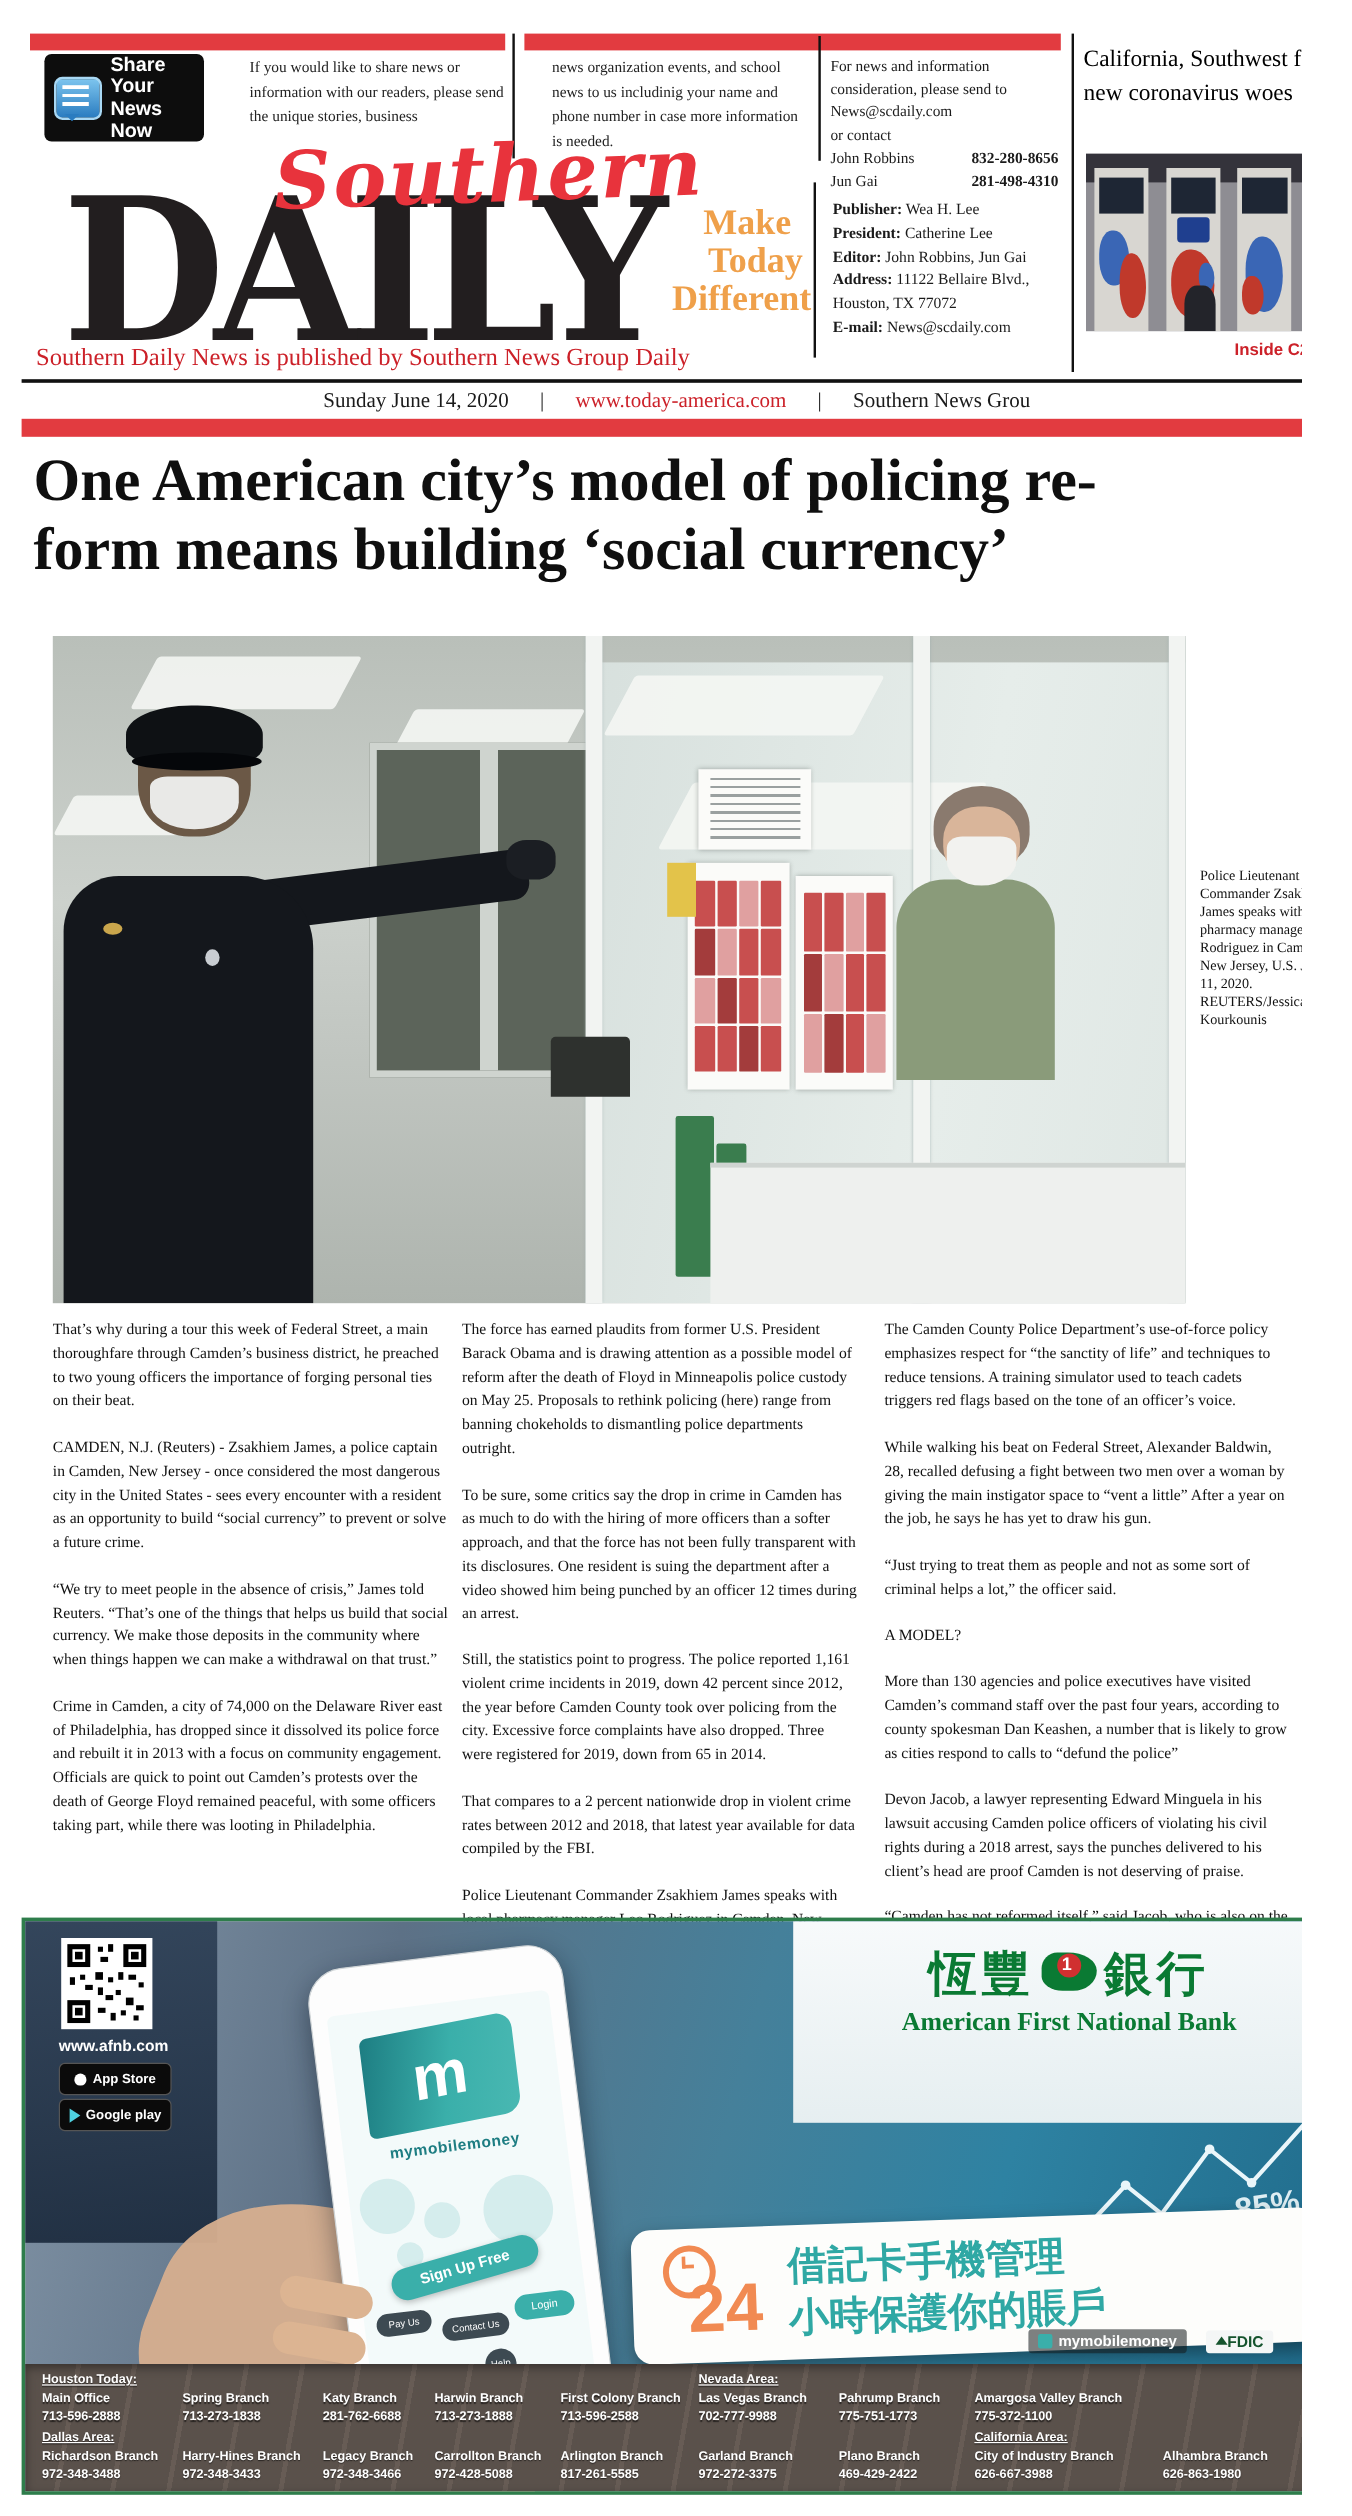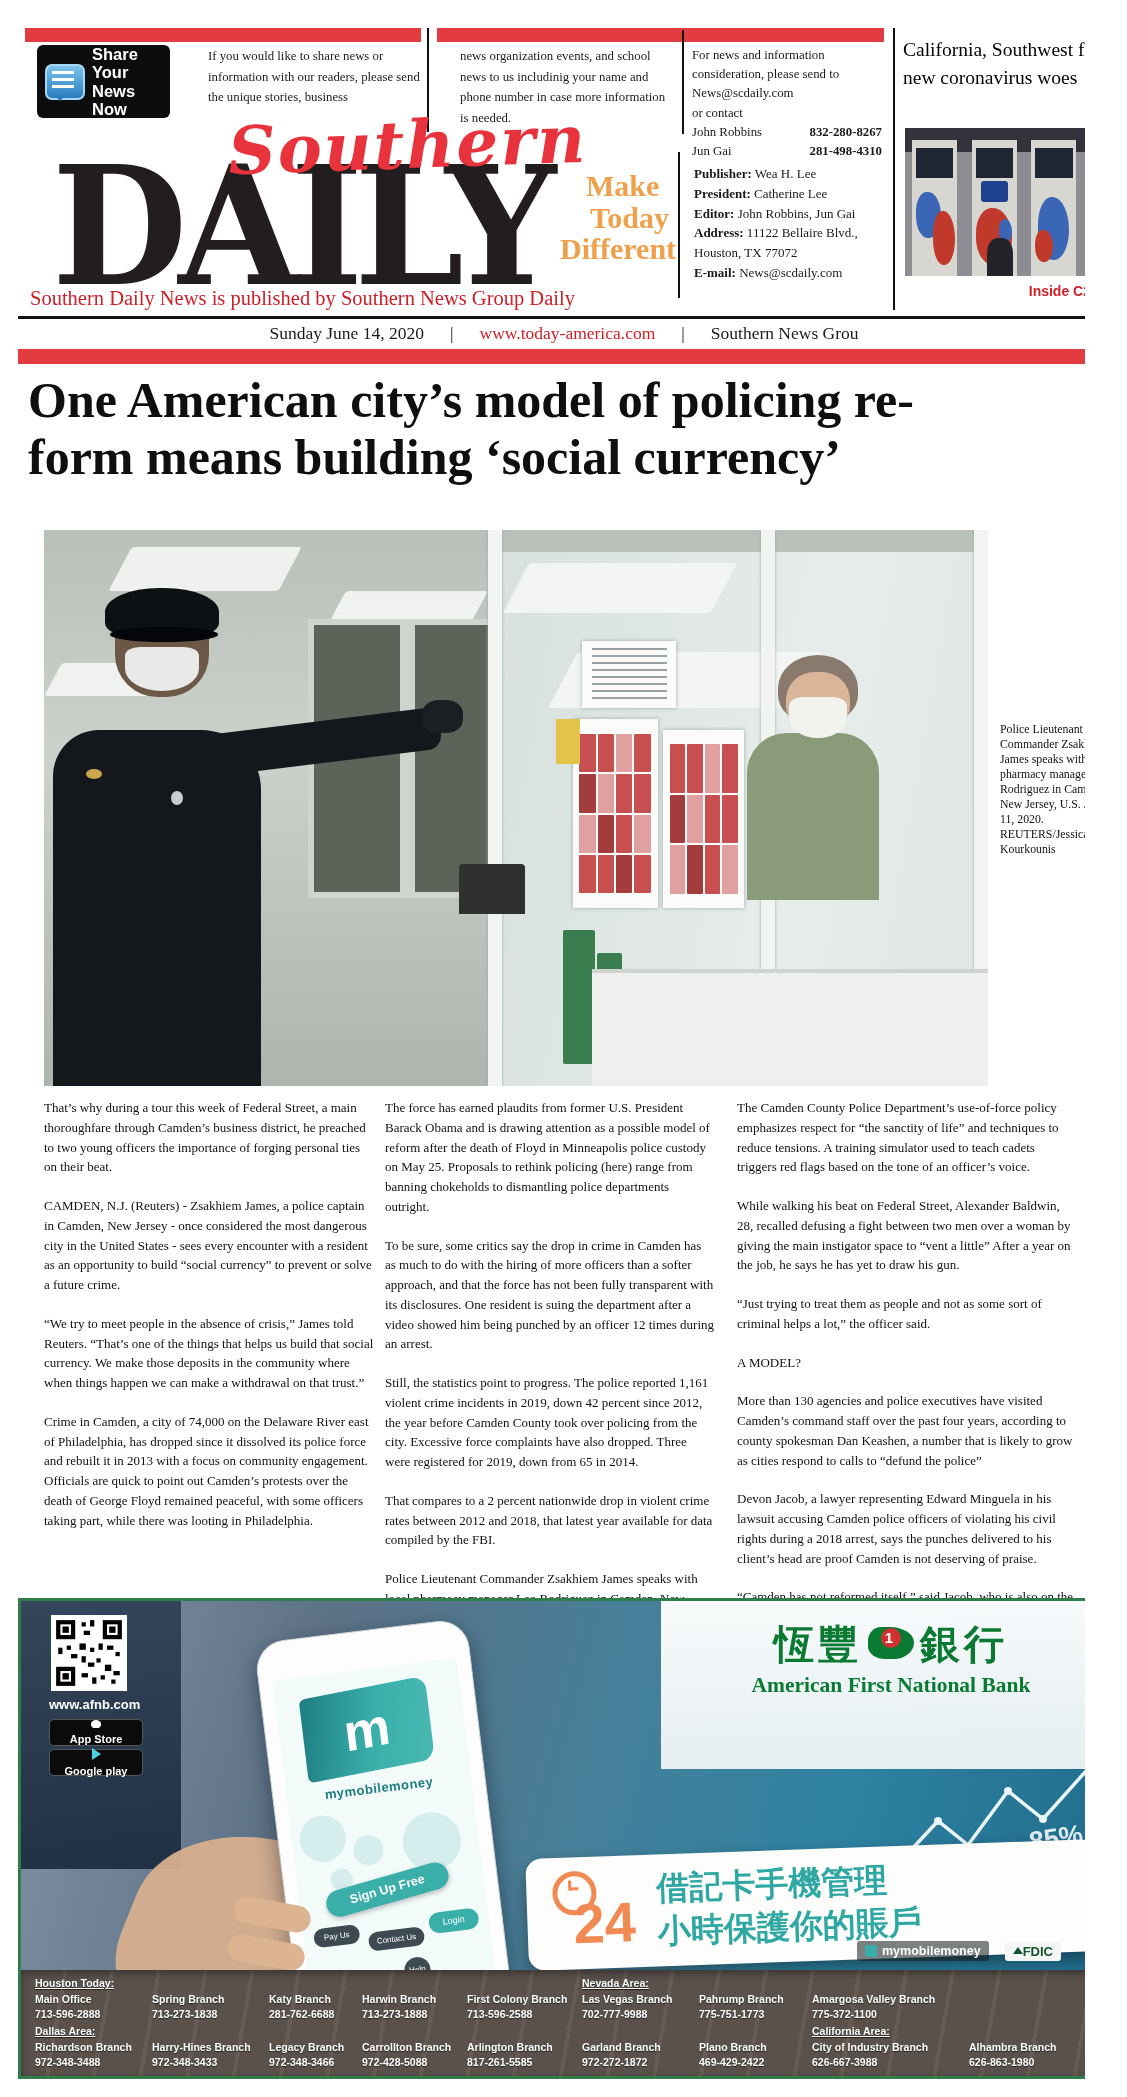--- a/index.html
+++ b/index.html
@@ -118,21 +118,21 @@
       border-radius:30% 55% 45% 40%/45% 50% 55% 40%;position:relative;margin:0 6px 8px 6px;}
   .usmap b{position:absolute;left:13px;top:1px;color:#fff;background:#d03030;border-radius:50%;
       width:20px;height:20px;font-size:15px;line-height:20px;text-align:center;font-family:"Liberation Sans",sans-serif;}
   .bankname{position:absolute;left:660px;top:72px;width:420px;text-align:center;color:#0a7a33;
       font-weight:bold;font-size:21.5px;font-family:"Liberation Serif",serif;}
   .qr{position:absolute;left:30px;top:14px;width:70px;height:70px;background:#fff;padding:3px;}
   .afnb{position:absolute;left:28px;top:96px;color:#fff;font-family:"Liberation Sans",sans-serif;
       font-weight:bold;font-size:13px;}
   .badge{position:absolute;left:28px;width:92px;height:25px;background:#0b0b0b;border:1px solid #555;
       border-radius:5px;color:#fff;font-family:"Liberation Sans",sans-serif;font-size:11px;font-weight:bold;
-      display:flex;align-items:center;justify-content:center;gap:5px;flex-direction:column;}
+      display:flex;align-items:center;justify-content:center;gap:5px;}
   .playtri{width:0;height:0;border:6px solid transparent;border-left:9px solid #4fd1e0;border-right:0;}
   .applecirc{width:10px;height:10px;background:#fff;border-radius:50% 50% 45% 45%;}
   .handblob{position:absolute;left:96px;top:252px;width:360px;height:250px;background:#d7af8f;
       border-radius:45% 55% 50% 42%;transform:rotate(22deg);opacity:.95;}
   .finger{position:absolute;width:78px;height:27px;background:#dcb492;border-radius:14px;transform:rotate(10deg);}
   .phone{position:absolute;left:258px;top:28px;width:212px;height:430px;background:#fdfdfd;border-radius:30px;
       box-shadow:0 8px 22px rgba(10,20,30,.45);transform:rotate(-7deg);border:1px solid #cfd4d6;}
   .screen{position:absolute;left:13px;top:38px;right:13px;bottom:46px;background:#f3fafa;border-radius:6px;overflow:hidden;}
   .mflag{position:absolute;left:24px;top:18px;width:128px;height:84px;
       background:linear-gradient(100deg,#1d7d82,#3aafaa 55%,#49b8b2);border-radius:6px 14px 14px 6px;
@@ -206,21 +206,21 @@
   <div class="tcol" style="left:460px;top:46px;width:216px;">news organization events, and school news to us includinig your name and phone number in case more information is needed.</div>
   <div class="tcol" style="left:208px;top:46px;width:214px;">If you would like to share news or information with our readers, please send the unique stories, business</div>
 
   <div class="abs" style="left:692px;top:46px;width:196px;">
     <div class="cline">For news and information consideration, please send to</div>
     <div class="cline">News@scdaily.com</div>
     <div class="cline">or contact</div>
     <div>
         <div class="person">
           <span>John Robbins</span>
-          <b>832-280-8267</b>
+          <b>832-280-8656</b>
         </div>
         <div class="person">
           <span>Jun Gai</span>
           <b>281-498-4310</b>
         </div>
       </div>
   </div>
 
   <div class="side-head">California, Southwest face new coronavirus woes</div>
   <div class="sideimg">
@@ -532,21 +532,21 @@
             </div>
           </div>
           <div class="bcol">
             <div class="bhalf">
               <div class="bline u">Nevada Area:</div>
               <div class="bline">Las Vegas Branch</div>
               <div class="bline">702-777-9988</div>
             </div>
             <div class="bhalf">
               <div class="bline">Garland Branch</div>
-              <div class="bline">972-272-1872</div>
+              <div class="bline">972-272-3375</div>
             </div>
           </div>
           <div class="bcol">
             <div class="bhalf">
               <div class="bline">Pahrump Branch</div>
               <div class="bline">775-751-1773</div>
             </div>
             <div class="bhalf">
               <div class="bline">Plano Branch</div>
               <div class="bline">469-429-2422</div>

